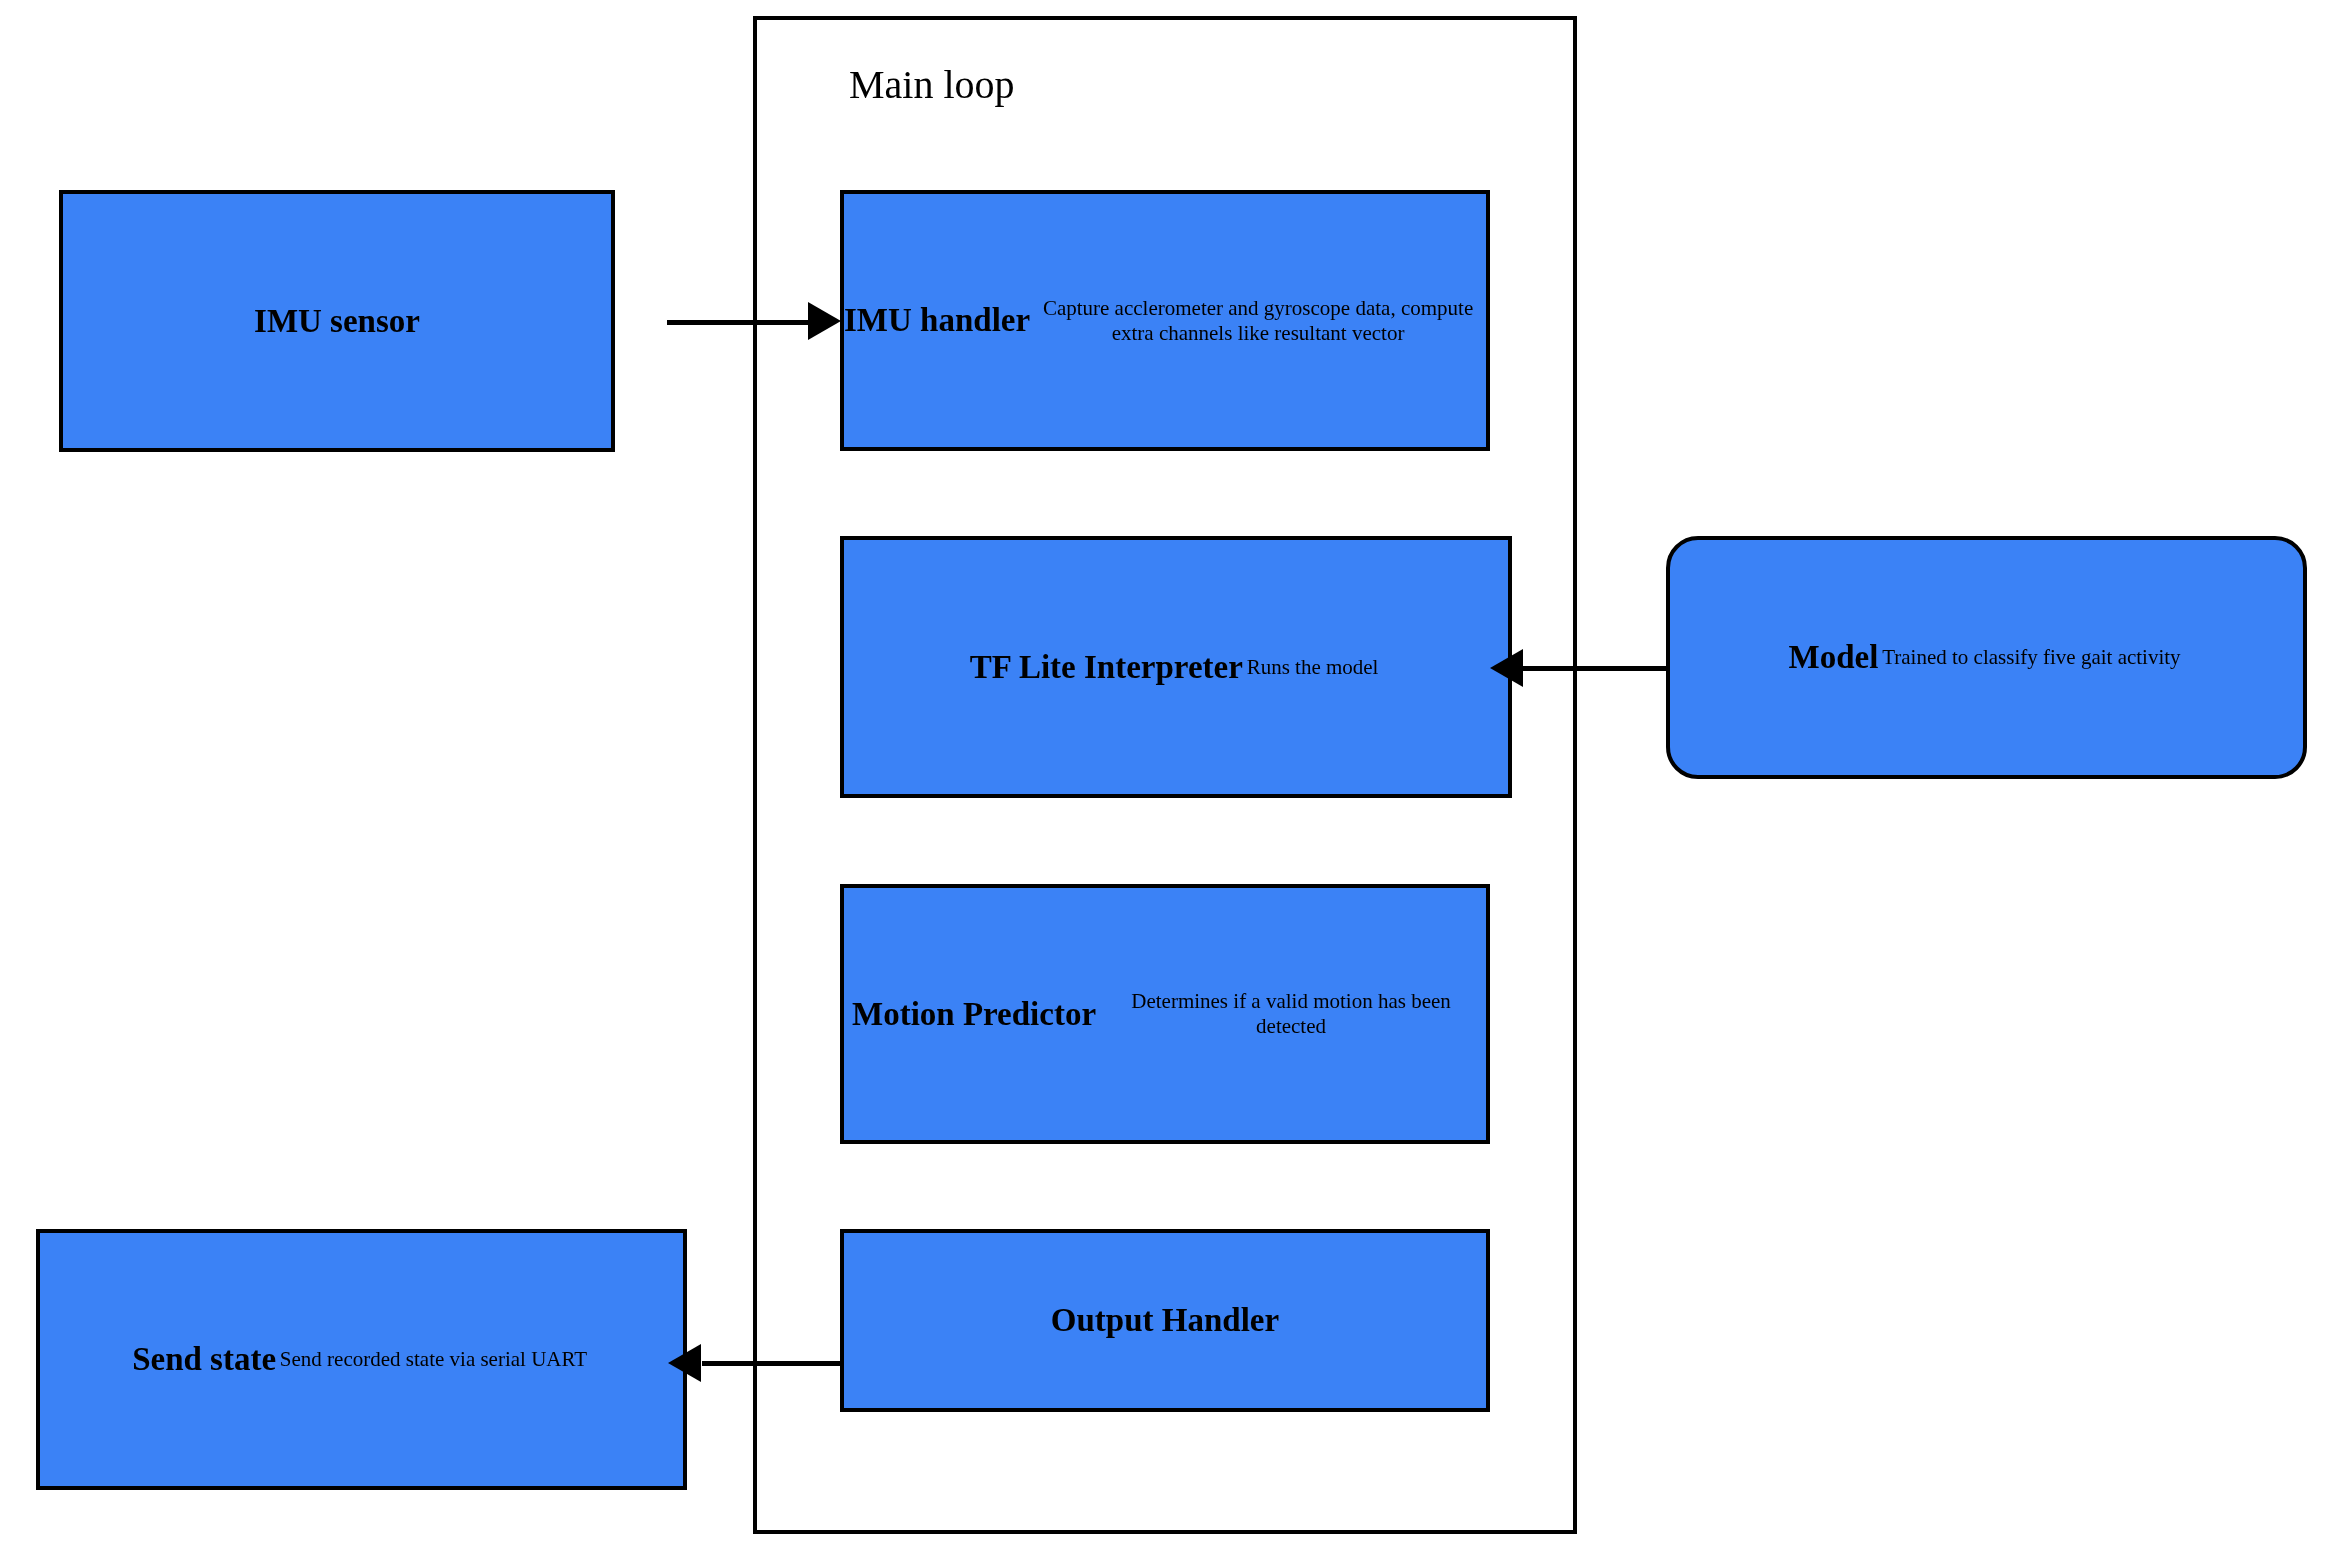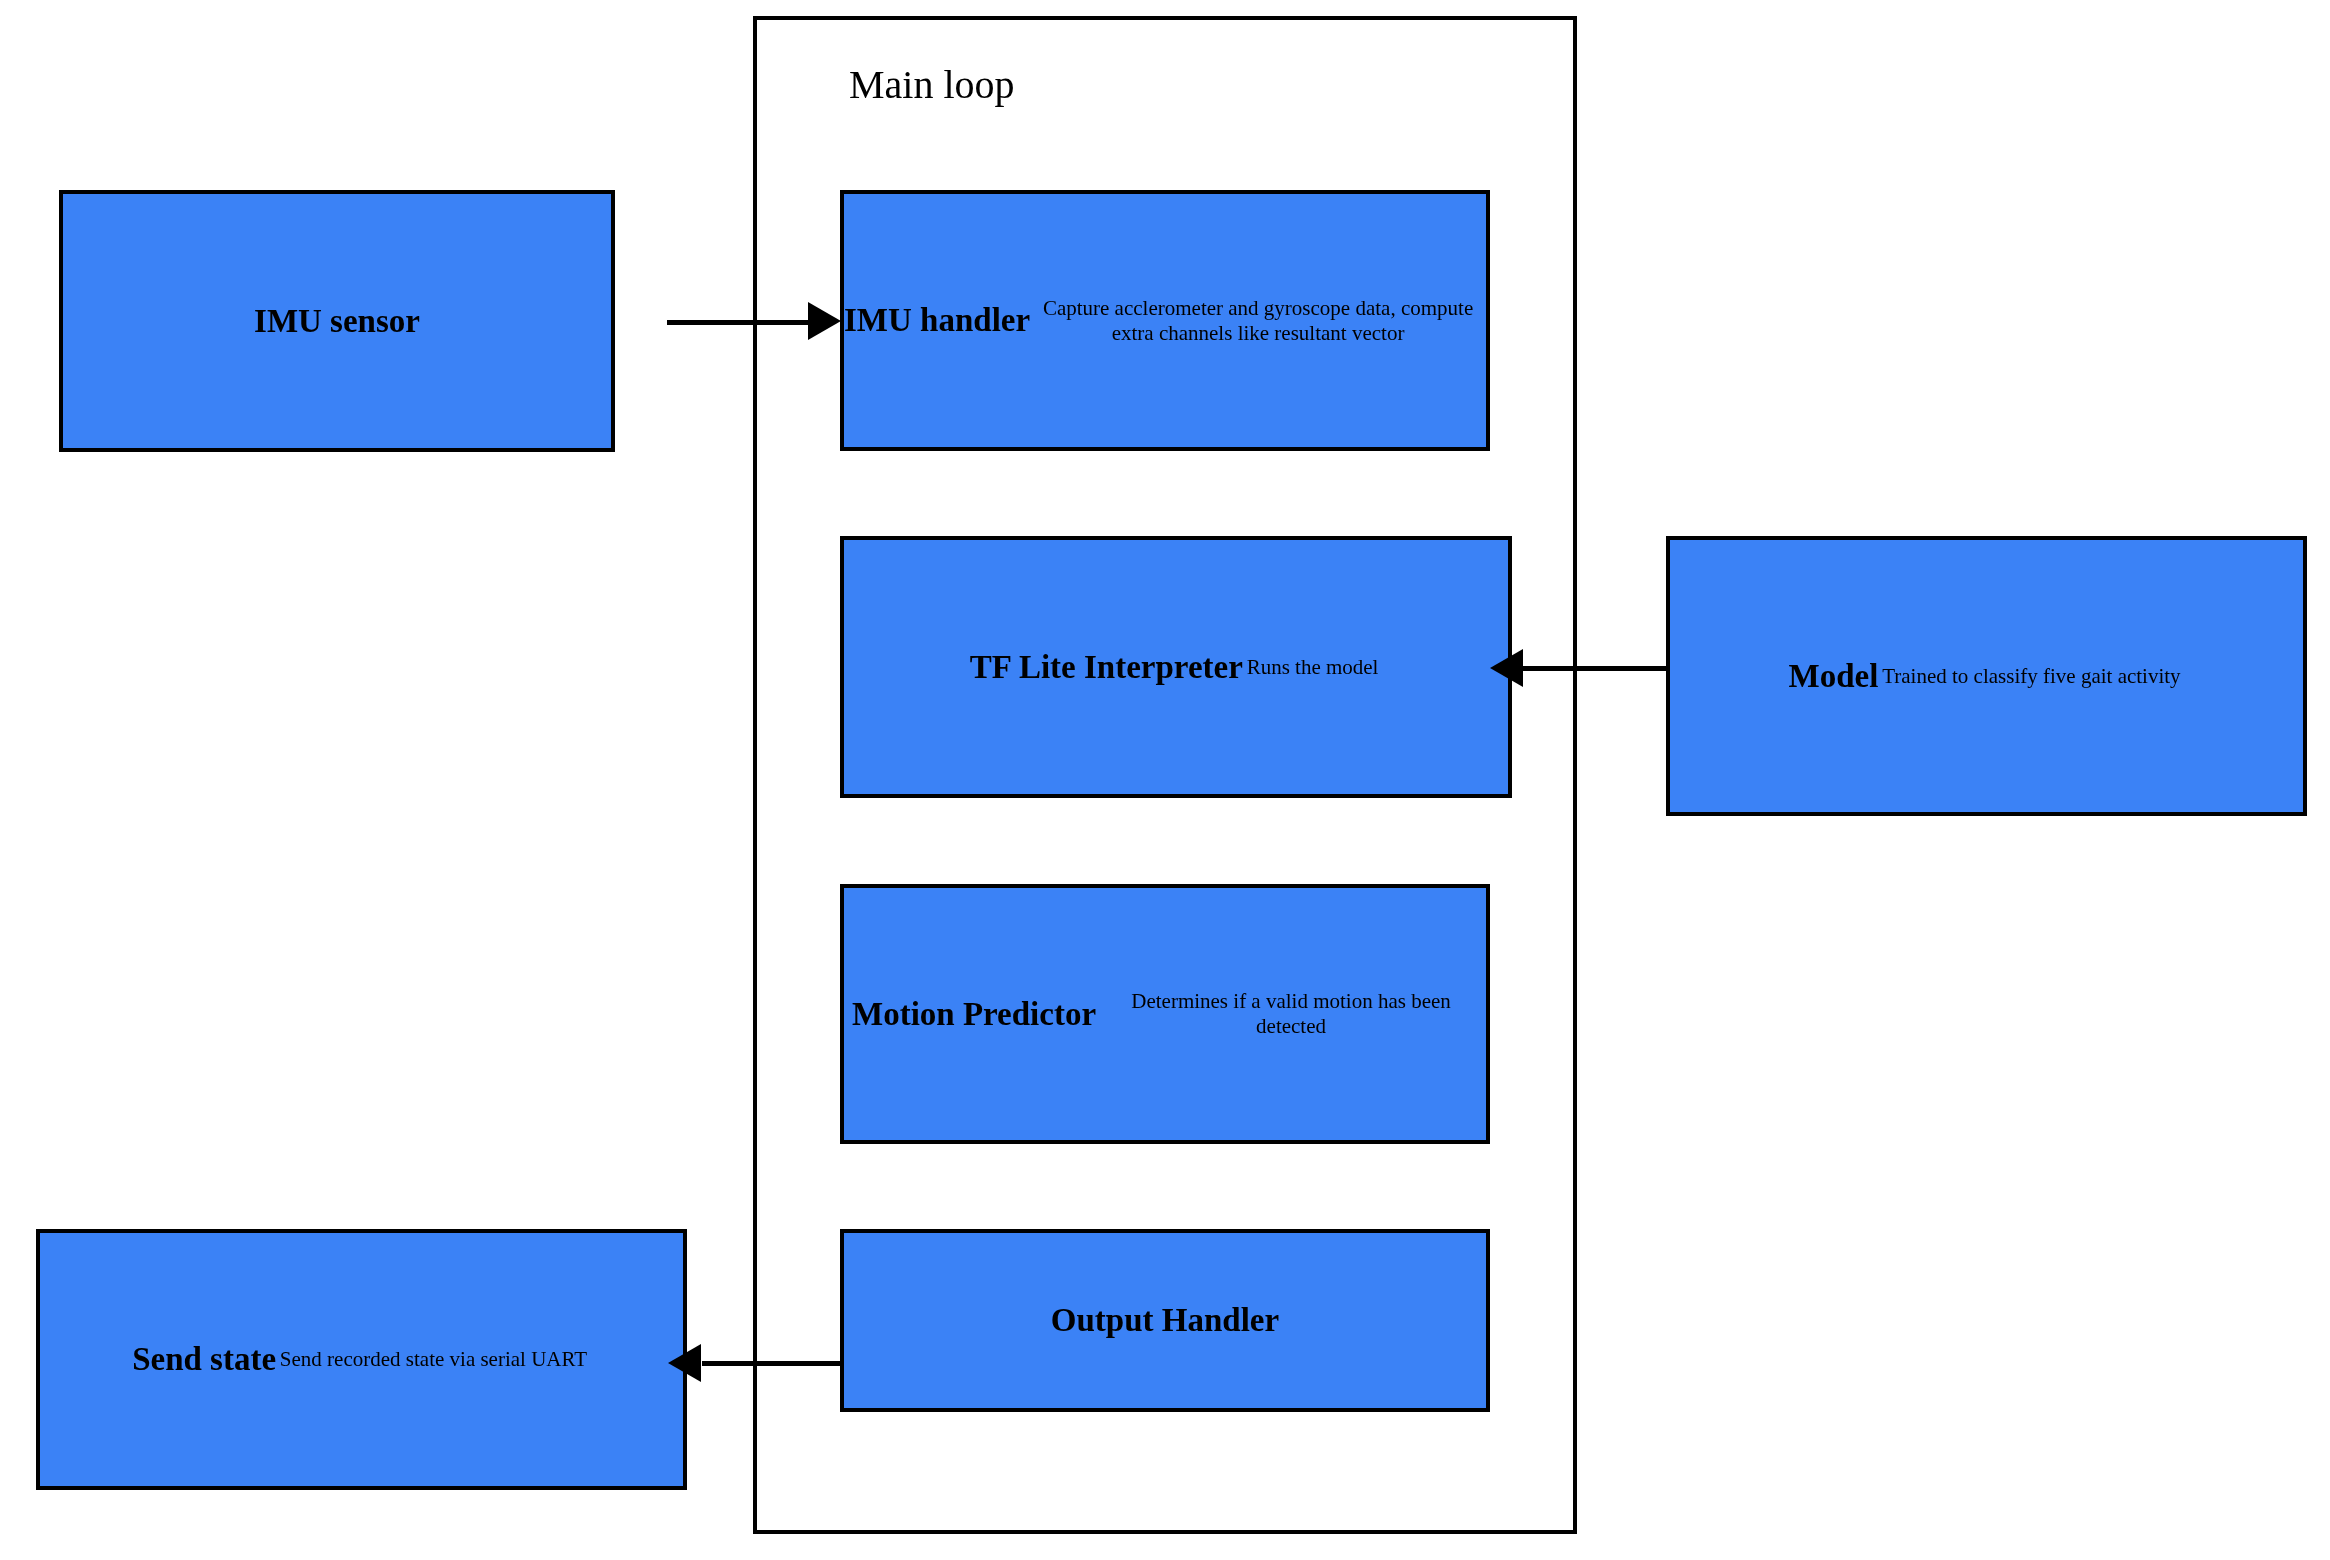--- a/index.html
+++ b/index.html
@@ -63,21 +63,21 @@
     font-weight: normal;
     color: #000000;
     z-index: 4;
     white-space: nowrap;
   }
 
   
   #imu-sensor-box   { left: 59px;   top: 190px;  width: 556px;  height: 262px; }
   #imu-handler-box  { left: 840px; top: 190px;  width: 650px; height: 261px; }
   #tflite-box       { left: 840px; top: 536px;  width: 672px; height: 262px; }
-  #model-box        { left: 1666px; top: 536px;  width: 641px; height: 280px; }
+  #model-box        { left: 1666px; top: 536px;  width: 641px; height: 243px; border-radius: 32px; }
   #motion-box       { left: 840px; top: 884px; width: 650px; height: 260px; padding-left: 8px; }
   #output-box       { left: 840px; top: 1229px; width: 650px; height: 183px; }
   #sendstate-box    { left: 16px;   top: 1229px; width: 651px; height: 261px; margin-left: 20px; }
 
   
   .connector {
     position: absolute;
     z-index: 5;
     pointer-events: none;
   }

